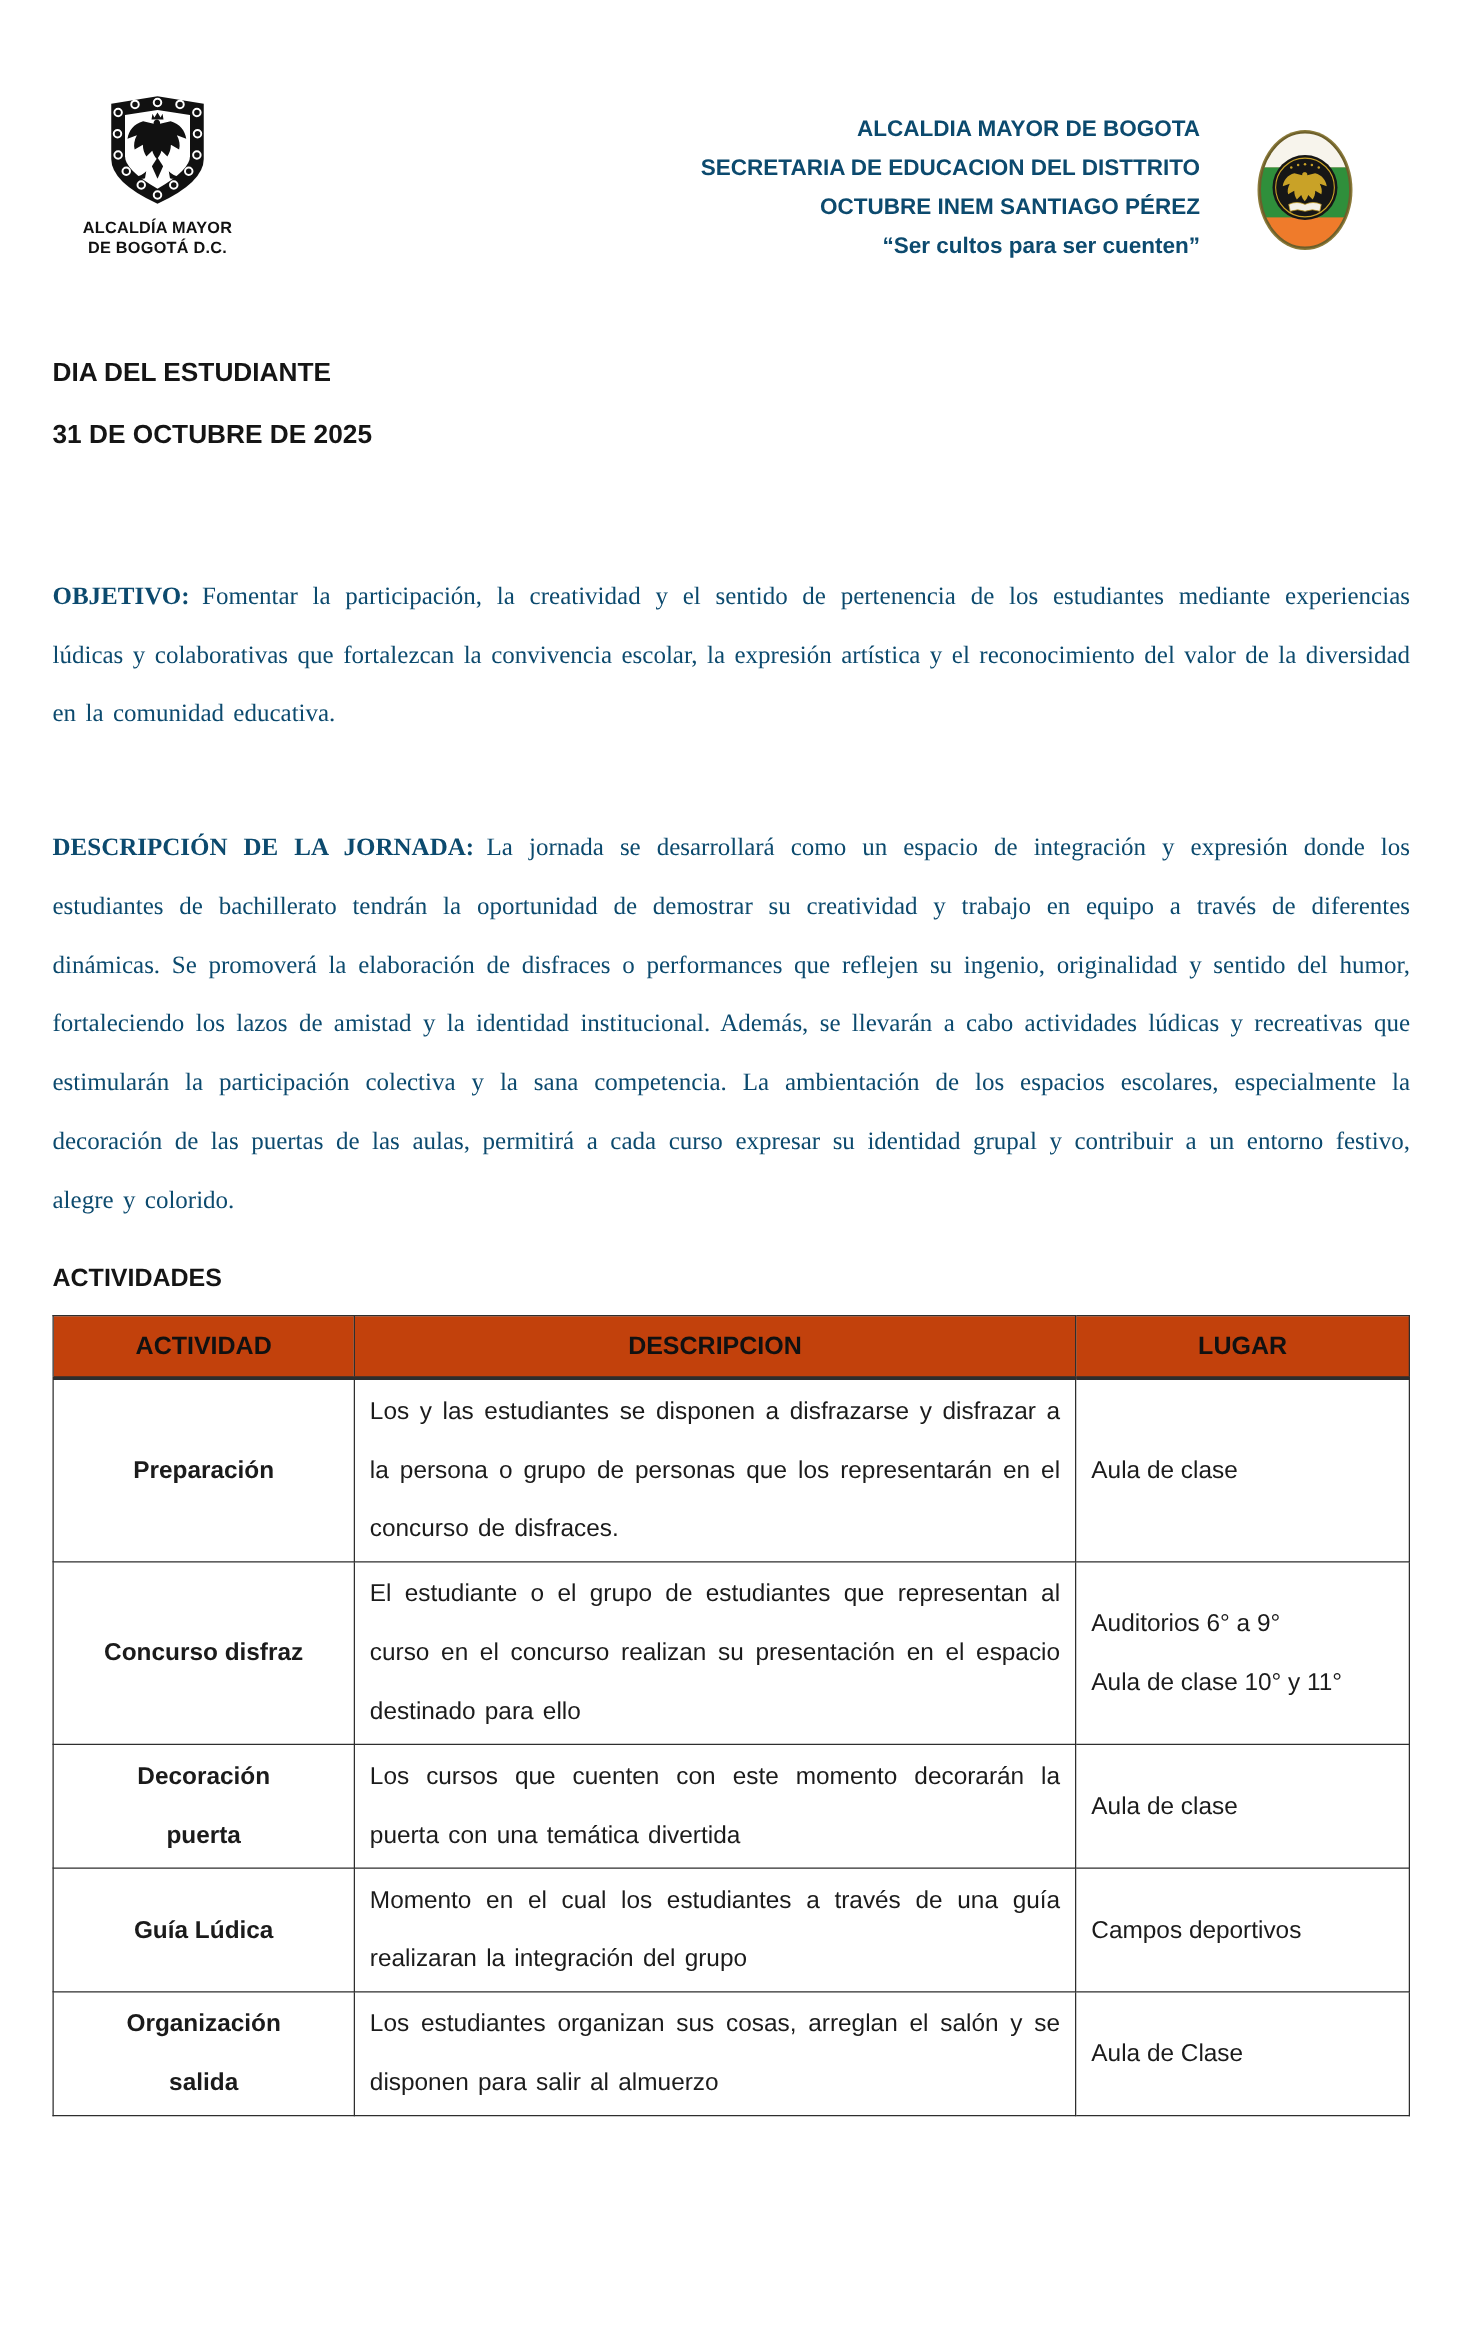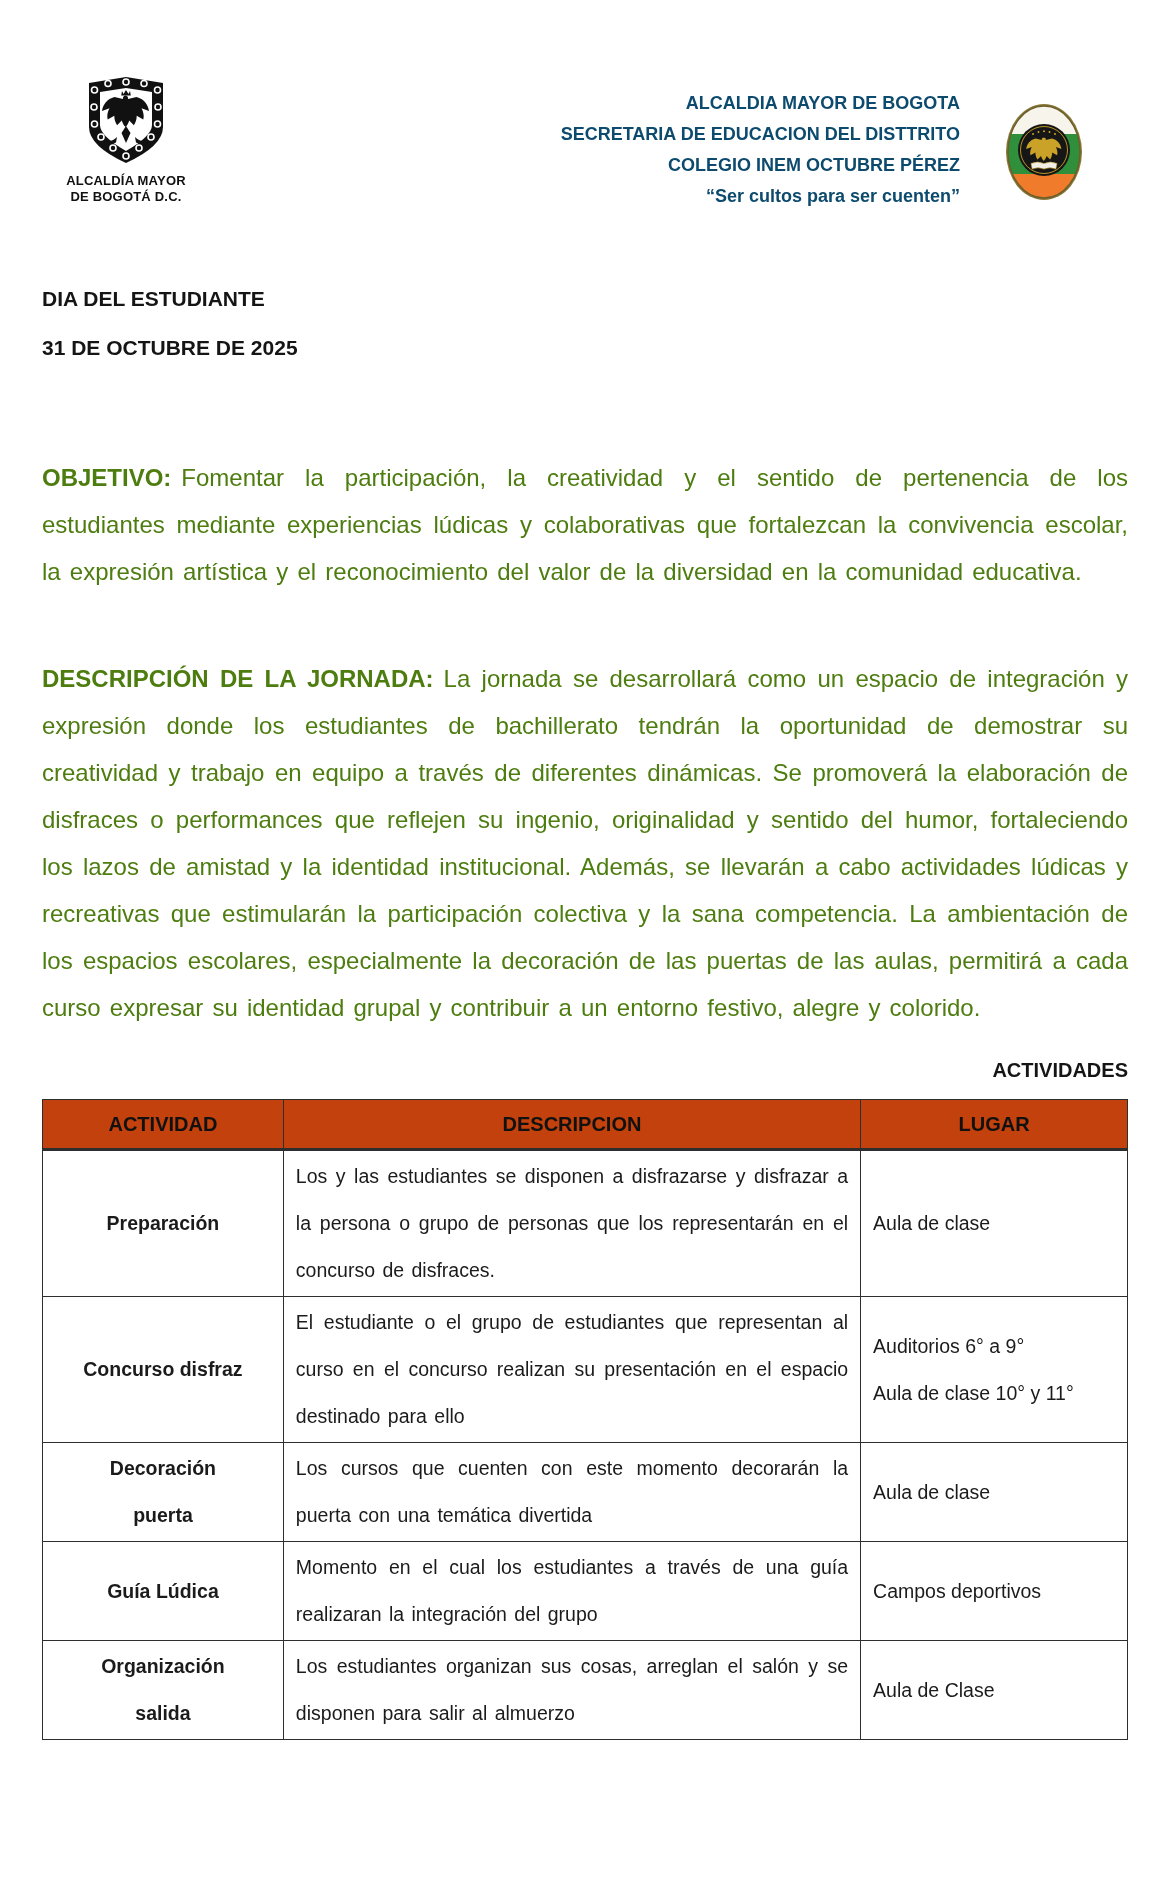--- a/index.html
+++ b/index.html
@@ -18,30 +18,30 @@
   .header-center { flex:1; text-align:right; font-weight:700; font-size:18px; padding-top:32px; color:#0c4a6e; }
   .hline { line-height:31px; }
   .crest-block { width:168px; flex:none; display:flex; justify-content:center; padding-top:46px; }
 
   
   .title-block { text-align:left; font-weight:700; font-size:21px; margin-top:62px; color:#151515; }
   .tline { line-height:49px; }
 
   
   .para {
-    font-size:24px; line-height:47px; text-align:justify;
-    margin:0; word-spacing:2.5px; color:#4d7c0f;
+    font-size:20px; line-height:47px; text-align:justify;
+    margin:0; word-spacing:2.5px; color:#0c4a6e;font-family:Liberation Serif, serif;
   }
   .para-first { margin-top:82px; }
   .para + .para { margin-top:60px; }
   .plabel { font-weight:700; margin-right:10px; }
 
   
   .activities-heading {
-    text-align:right; font-weight:700; font-size:20px;
+    text-align:left; font-weight:700; font-size:20px;
     margin-top:26px; line-height:26px; color:#151515;
   }
   table.activities-table {
     width:100%; border-collapse:collapse; margin-top:16px;
     table-layout:fixed;
   }
   .activities-table th, .activities-table td {
     border:1.8px solid #2e2e2e;
   }
   .activities-table th {
@@ -96,21 +96,21 @@
       </svg>
       <div class="logo-caption">
         <div>ALCALDÍA MAYOR</div>
         <div>DE BOGOTÁ D.C.</div>
       </div>
     </div>
 
     <div class="header-center">
       <div class="hline">ALCALDIA MAYOR DE BOGOTA</div>
       <div class="hline">SECRETARIA DE EDUCACION DEL DISTTRITO</div>
-      <div class="hline">COLEGIO INEM OCTUBRE PÉREZ</div>
+      <div class="hline">OCTUBRE INEM SANTIAGO PÉREZ</div>
       <div class="hline">“Ser cultos para ser cuenten”</div>
     </div>
 
     <div class="crest-block">
       <svg width="80" height="100" viewBox="0 0 80 100">
         <defs>
             <clipPath id="crestClip">
               <ellipse cx="40" cy="50" rx="36" ry="46"></ellipse>
             </clipPath>
           </defs>

